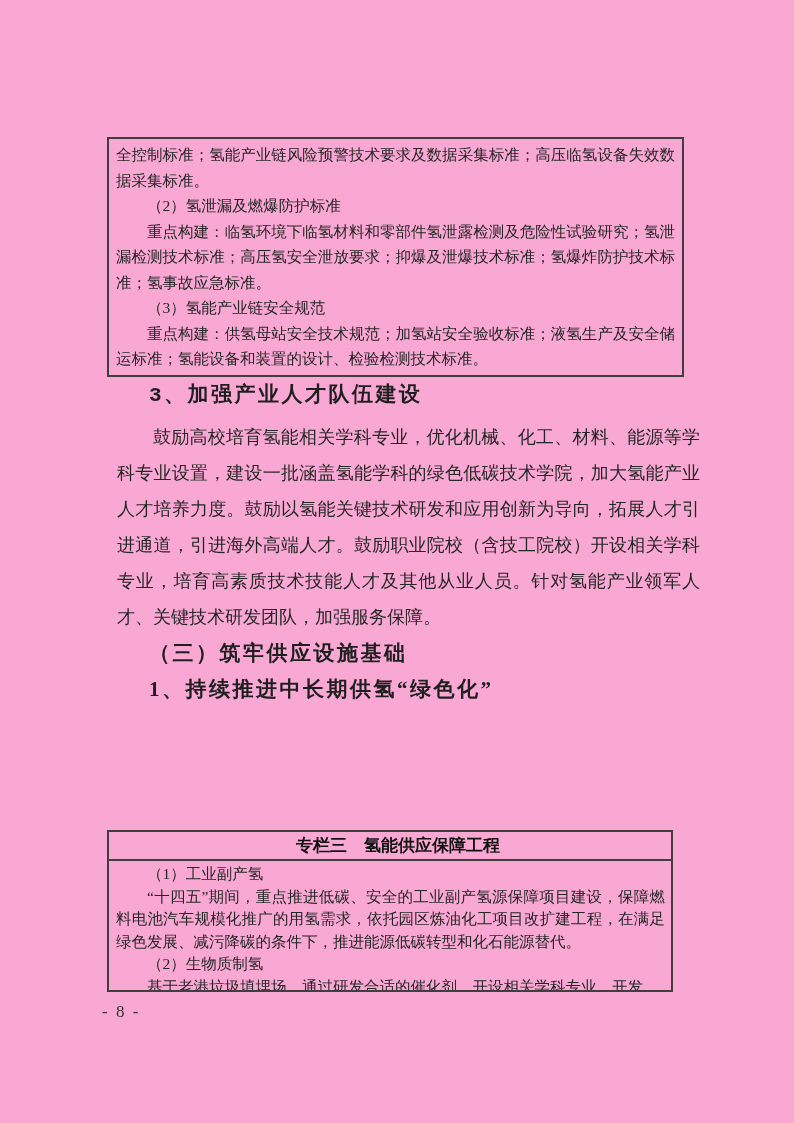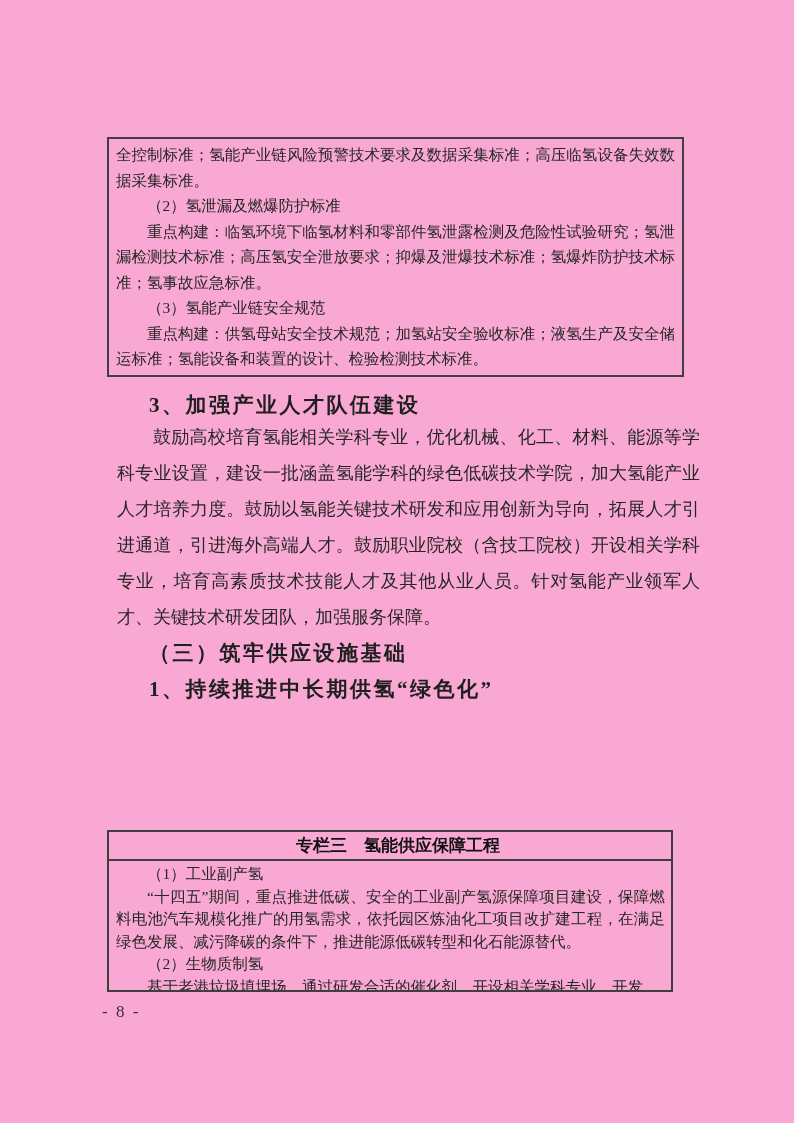--- a/index.html
+++ b/index.html
@@ -34,21 +34,21 @@
     position:absolute;left:107px;
     width:583px;
     margin:0;
     font-size:21px;
     font-weight:bold;
     line-height:36px;
     letter-spacing:2.5px;
     text-indent:2em;
     color:#1f1f1f;
   }
-  .h-talent{top:387px;}
+  .h-talent{top:378px;font-family:Liberation Mono, monospace;}
   .h-supply{top:635px;}
   .h-green{top:671px;}
   
   .body-p{
     position:absolute;left:117px;
     width:583px;
     margin:0;
     font-size:18px;
     line-height:36px;
     text-align:justify;

